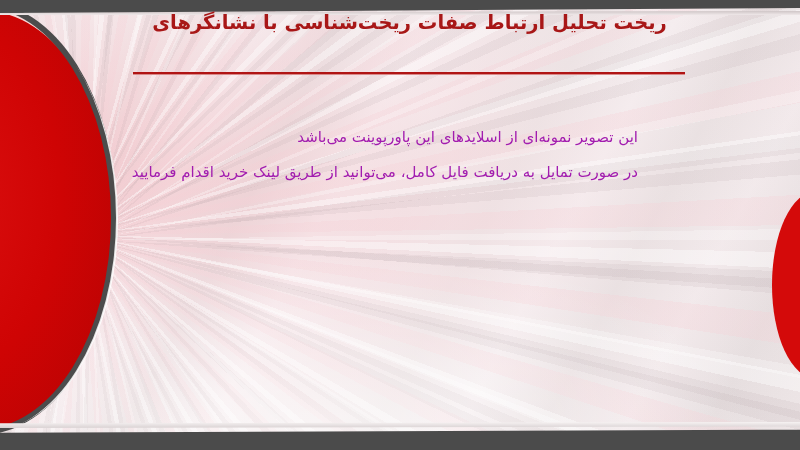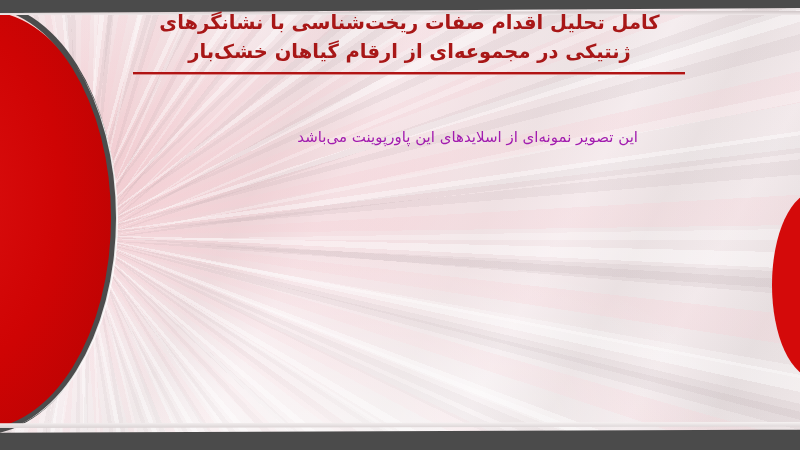--- a/index.html
+++ b/index.html
@@ -253,22 +253,22 @@
   <div class="rim-white"></div>
   <div class="rim"></div>
   <div class="red-right"></div>
 
   <div class="bar-top-hi"></div>
   <div class="bar-top"></div>
   <div class="bar-bottom-hi"></div>
   <div class="bar-bottom"></div>
 
   <div class="title-block">
-    <div class="title-line">کامل تحلیل اقدام صفات ریخت‌شناسی با نشانگرهای</div>
-    <div class="title-line">ژنتیکی در مجموعه‌ای از ارقام گیاهان خشک‌بار</div>
+    <div class="title-line">ریخت تحلیل ارتباط صفات ریخت‌شناسی با نشانگرهای</div>
   </div>
   <div class="title-rule"></div>
 
   <div class="body-block">
     <div class="body-line">این تصویر نمونه‌ای از اسلایدهای این پاورپوینت می‌باشد</div>
+    <div class="body-line">در صورت تمایل به دریافت فایل کامل، می‌توانید از طریق لینک خرید اقدام فرمایید</div>
   </div>
 
 </div>
 
 </body></html>

